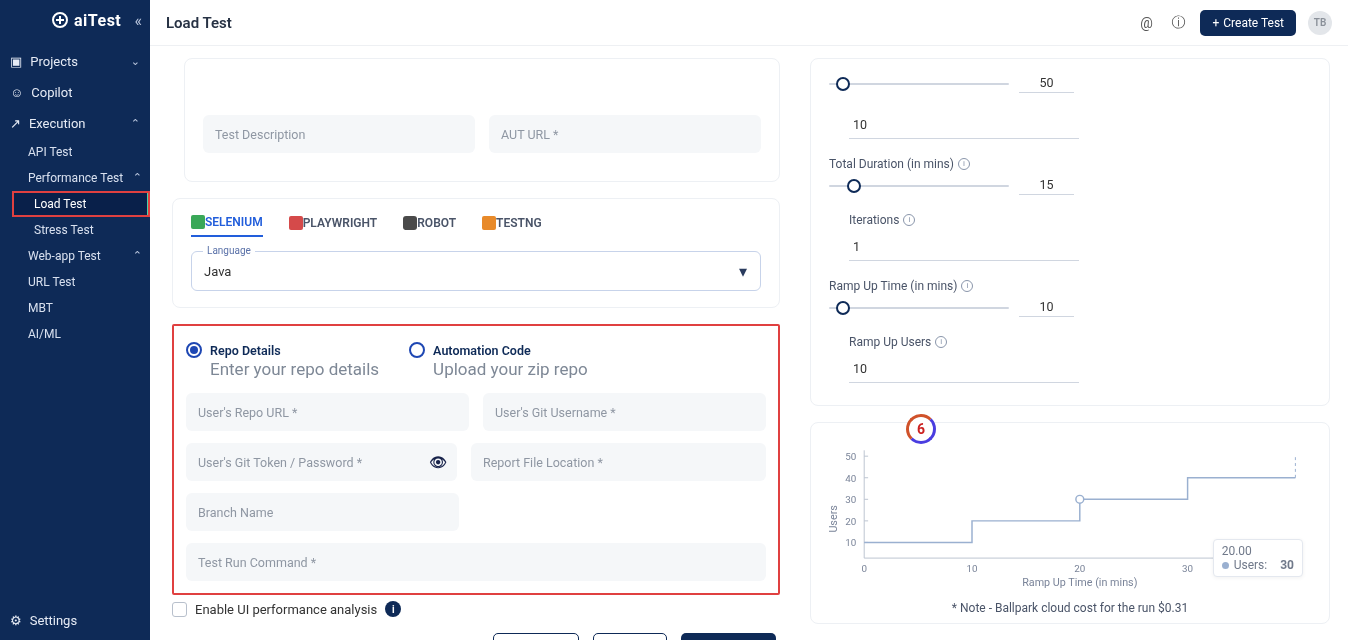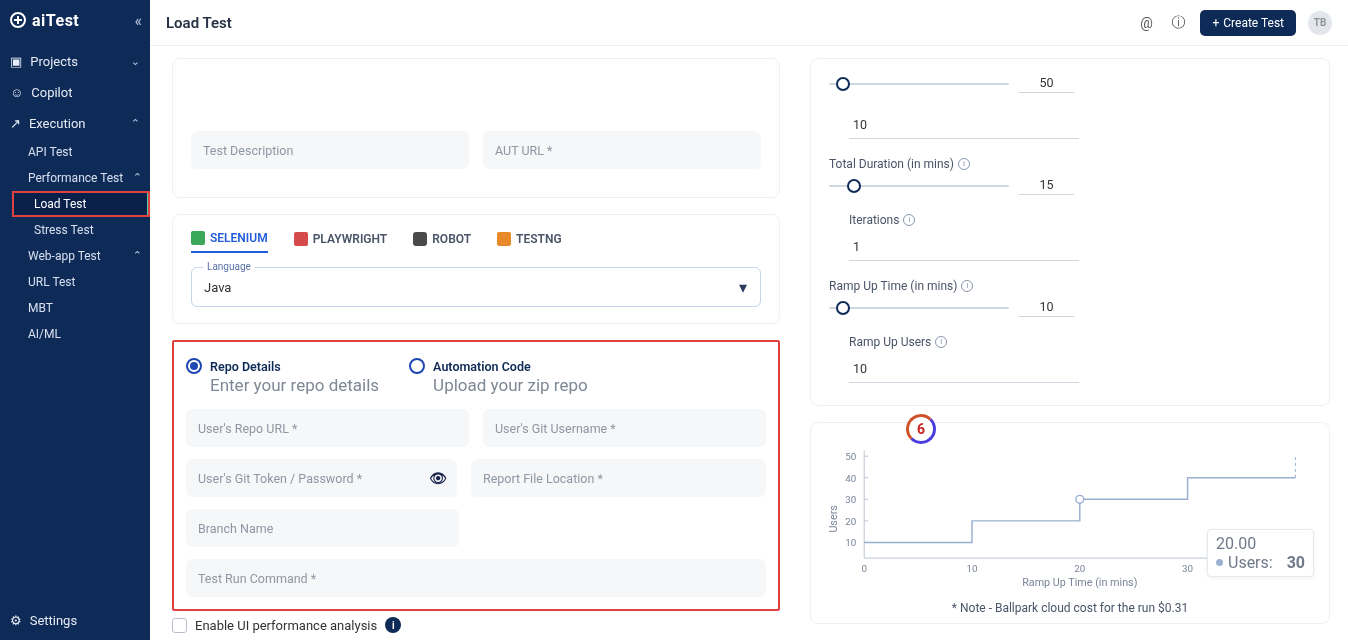--- a/index.html
+++ b/index.html
@@ -1,19 +1,19 @@
 <!DOCTYPE html>
 <html><head>
 <meta charset="utf-8">
 <style>
 * { box-sizing: border-box; margin: 0; padding: 0; font-family: -apple-system, BlinkMacSystemFont, "Segoe UI", Roboto, sans-serif; }
 body { display: flex; width: 1348px; height: 640px; overflow: hidden; background: #fff; }
 
 .sidebar { width: 150px; background: #0e2a57; color: #fff; display: flex; flex-direction: column; font-size: 13px; }
-.sidebar-top { display: flex; align-items: center; padding: 10px 8px; }
+.sidebar-top { display: flex; align-items: center; padding: 10px 8px; margin-left: 42px; }
 .logo { font-weight: 700; font-size: 16px; letter-spacing: .5px; display:flex; align-items:center; gap:4px;}
 .collapse-btn { margin-left: auto; color:#bcc8df; cursor:pointer; font-size:16px;}
 .nav-section { padding: 6px 0; }
 .nav-item { display: flex; align-items: center; padding: 8px 10px; cursor: pointer; color:#e6ebf5; gap:8px;}
 .nav-item .chev { margin-left:auto; font-size:11px; color:#bcc8df;}
 .sub-items { padding-left: 6px; }
 .sub-item { padding: 6px 2px 6px 22px; font-size: 12px; cursor:pointer; color:#d8e0ef; position:relative;}
 .sub-item.active { background:#09204a; color:#fff; border-right:3px solid #4dd0a9;}
 .sub-item.hl { outline:2px solid #e04040; outline-offset:-2px;}
 .sub-item .chev{ position:absolute; right:8px; top:6px; font-size:11px; color:#bcc8df;}
@@ -33,21 +33,21 @@
 .right-col { width:520px; }
 
 .card { border:1px solid #edf0f4; border-radius:8px; padding:16px 18px; margin-bottom:16px; }
 .form-row { display:flex; gap:14px; margin-bottom:12px;}
 .input { flex:1; height:38px; background:#f5f7f9; border:none; border-radius:6px; padding:0 12px; font-size:12.5px; color:#333; }
 .input::placeholder { color:#8f97a3; }
 .input-wrap { flex:1; position:relative; }
 .input-wrap .eye { position:absolute; right:10px; top:50%; transform:translateY(-50%); color:#17224a; cursor:pointer; font-size:14px; font-weight:bold;}
 
 .tabs { display:flex; gap:26px; margin-bottom:14px; font-size:12px; font-weight:600;}
-.tab { display:flex; align-items:center; gap:5px; padding-bottom:6px; color:#4a5468; cursor:pointer; }
+.tab { display:flex; align-items:center; padding-bottom:6px; color:#4a5468; cursor:pointer; }
 .tab.active { color:#225edb; border-bottom:2px solid #225edb; }
 .tab-ico { width:14px;height:14px;display:inline-block;background:#4a5468;border-radius:2px;}
 .tab.active .tab-ico { background:#3aa858;}
 .tab-ico.pw{background:#d54a4a;}
 .tab-ico.rb{background:#4a4a4a;border-radius:3px;}
 .tab-ico.tn{background:#e88a2a;}
 
 .select-wrap { position:relative; }
 .select-lbl { position:absolute; top:-6px; left:12px; font-size:10px; color:#5a71a8; background:#fff; padding:0 4px;}
 .select { width:100%; height:40px; border:1px solid #c7d3ea; border-radius:6px; padding:0 12px; font-size:13px; color:#333; background:#fff; appearance:none; cursor:pointer;}
@@ -83,21 +83,21 @@
 
 .chart-card{border:1px solid #edf0f4;border-radius:8px;padding:16px 14px 8px;}
 .chart-svg{width:100%;height:150px;}
 .chart-axis{stroke:#bbc4d0;stroke-width:1;}
 .chart-line{stroke:#9ab0d0;stroke-width:1.5;fill:none;}
 .chart-dash{stroke:#9ab0d0;stroke-width:1;stroke-dasharray:3 3;}
 .chart-tick{stroke:#bbc4d0;stroke-width:1;}
 .chart-lbltxt{font-size:10px;fill:#7a8499;}
 .ylbl{font-size:11px;fill:#7a8499;}
 .xtitle{font-size:11px;fill:#7a8499;text-anchor:middle;}
-.tooltip{position:absolute; right:15px; bottom:46px; background:#fff;border:1px solid #e4e8ef;border-radius:4px;padding:4px 8px;font-size:16px;color:#70798a;box-shadow:0 1px 4px rgba(0,0,0,.06);}
+.tooltip{position:absolute; right:26px; bottom:46px; background:#fff;border:1px solid #e4e8ef;border-radius:4px;padding:4px 8px;font-size:12px;color:#70798a;box-shadow:0 1px 4px rgba(0,0,0,.06);}
 .tooltip .tt-row{display:flex;align-items:center;gap:5px;}
 .tooltip .dot{width:7px;height:7px;border-radius:50%;background:#9ab0d0;}
 .note{font-size:12px; text-align:center;color:#4a5468;margin-top:8px;}
 
 .badge-6{position:absolute; left:734px; top:356px; width:30px;height:30px;border:3px solid;border-color:#d0522a #4a3de0 #4a3de0 #d0522a;border-radius:50%;display:flex;align-items:center;justify-content:center;font-weight:700;font-size:14px;color:#c22;background:#fff;}
 </style>
 </head>
 <body>
 
 <aside class="sidebar">
@@ -160,21 +160,21 @@
         <span>+</span>
         <span>Create Test</span>
       </button>
       <span class="avatar">TB</span>
     </div>
   </div>
 
   <div class="content">
     <div class="cols">
       <div class="left-col">
-        <div class="card" style="padding-top:22px;">
+        <div class="card" style="padding-top:6px;margin-left:12px;">
           <div class="form-row">
             <input class="input" style="visibility: hidden;">
             <input class="input" style="visibility: hidden; width: 44%;">
           </div>
           <div class="form-row">
             <input class="input" placeholder="Test Description" style="">
             <input class="input" placeholder="AUT URL *" style="">
           </div>
         </div>
 

